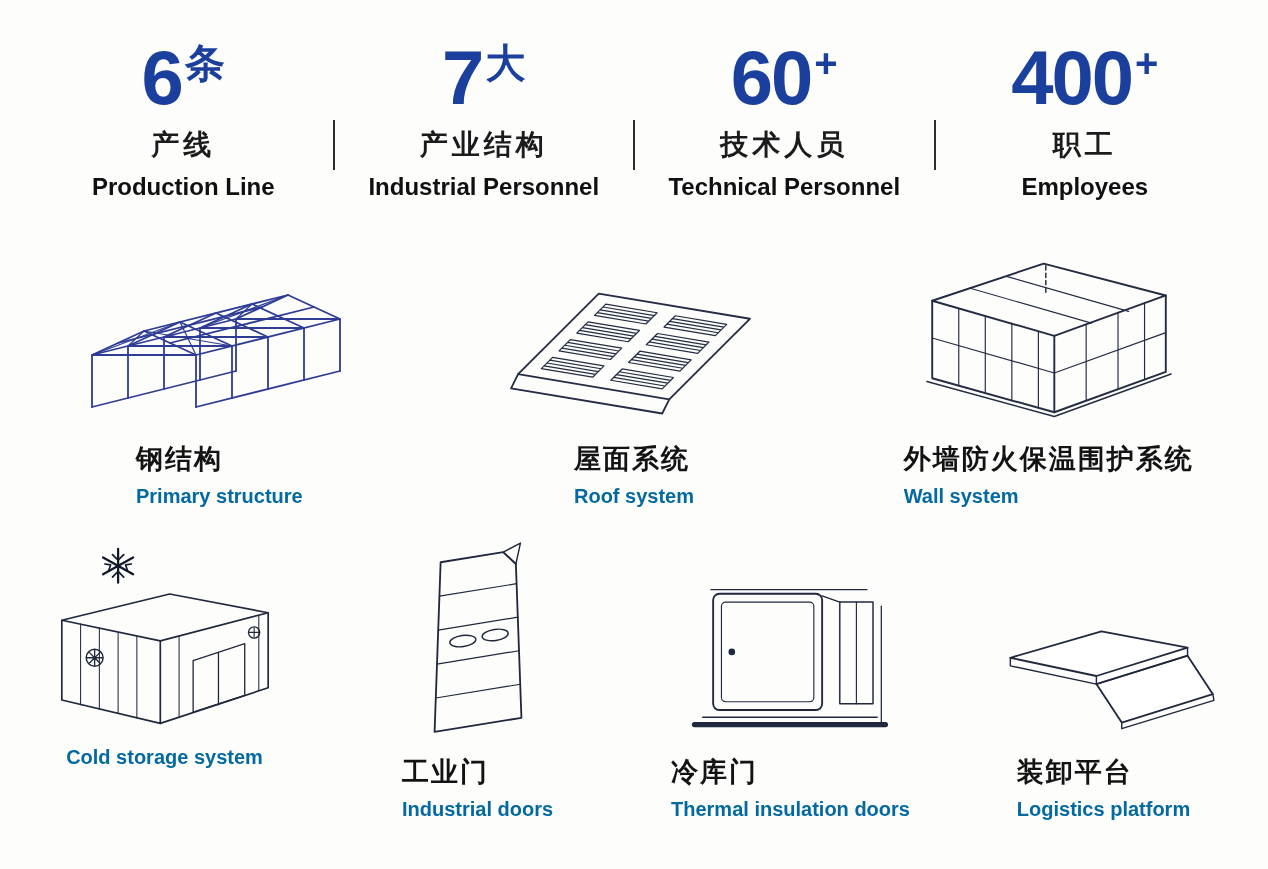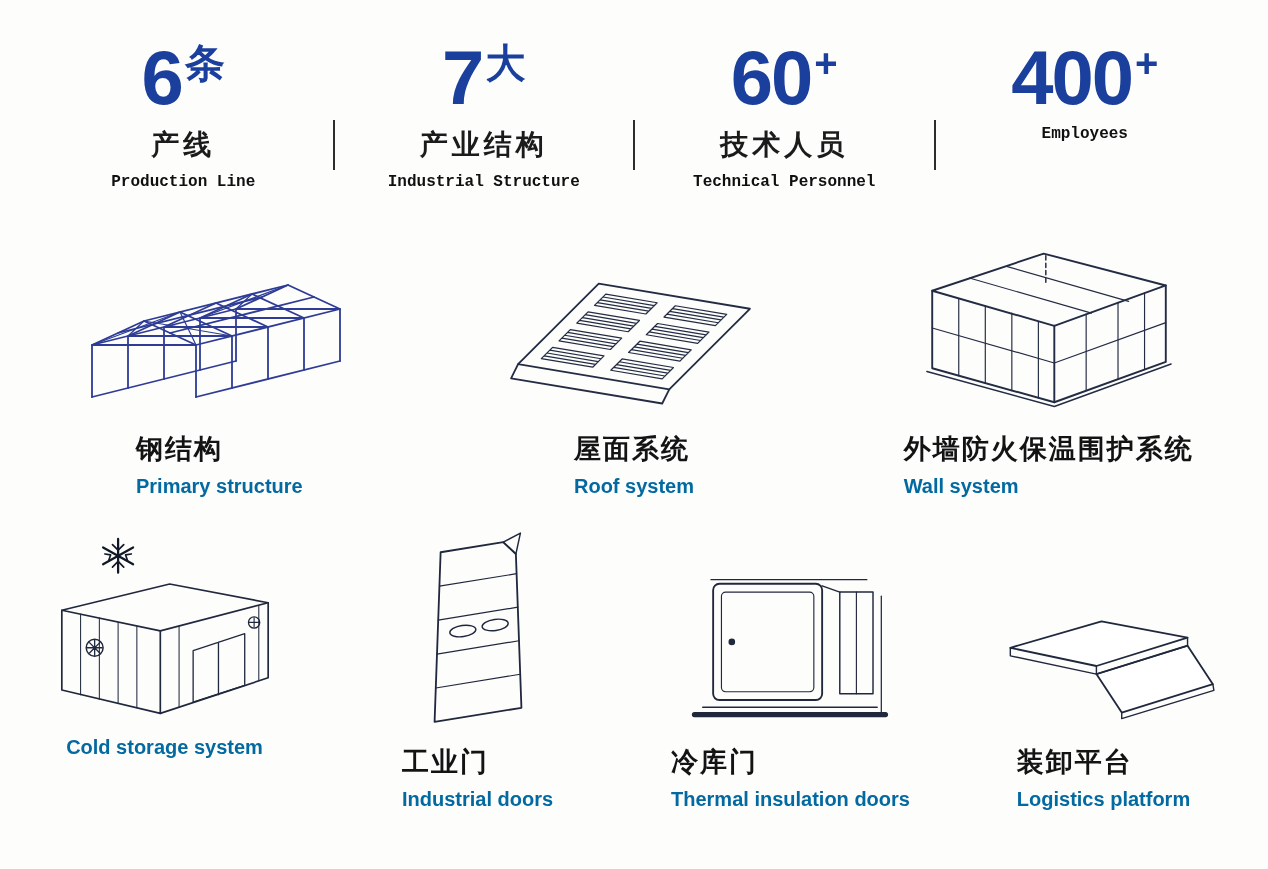--- a/index.html
+++ b/index.html
@@ -13,21 +13,21 @@
     position: relative;
   }
 
   
   .stats { display: flex; align-items: flex-start; padding: 40px 34px 0; }
   .stat { flex: 1; text-align: center; }
   .stat-number { color: #1b3f9c; font-weight: 800; font-size: 76px; line-height: 1; }
   .stat-num { display: inline-block; vertical-align: top; letter-spacing: -2px; }
   .stat-unit { display: inline-block; vertical-align: top; font-size: 40px; padding-top: 3px; margin-left: 3px; font-weight: 800; }
   .stat-cn { font-size: 28px; font-weight: 600; color: #1b1b1b; margin-top: 10px; letter-spacing: 4px; }
-  .stat-en { font-size: 16px; font-weight: 700; color: #101010; margin-top: 9px; font-family: Liberation Mono, monospace; }
+  .stat-en { font-size: 24px; font-weight: 700; color: #101010; margin-top: 9px; }
   .stat-divider { flex: 0 0 2px; width: 2px; height: 50px; background: #2d2d2d; margin-top: 80px; }
 
   
   .products-row { display: flex; }
   .row1 { margin-top: 26px; padding: 0 26px; gap: 28px; }
   .row2 { margin-top: 22px; padding: 0 8px; }
   .product { flex: 1; display: flex; flex-direction: column; align-items: center; }
   .product-art { display: flex; align-items: flex-end; justify-content: center; }
   .row1 .product-art { height: 198px; }
   .row2 .product-art { height: 208px; }
@@ -46,35 +46,36 @@
       <div class="stat-number"><span class="stat-num">6</span><span class="stat-unit">条</span></div>
       <div class="stat-cn">产线</div>
       <div class="stat-en">Production Line</div>
     </div>
 
     <div class="stat-divider"></div>
 
     <div class="stat">
       <div class="stat-number"><span class="stat-num">7</span><span class="stat-unit">大</span></div>
       <div class="stat-cn">产业结构</div>
-      <div class="stat-en">Industrial Structure</div>
+      <div class="stat-en">Industrial Personnel</div>
     </div>
 
     <div class="stat-divider"></div>
 
     <div class="stat">
       <div class="stat-number"><span class="stat-num">60</span><span class="stat-unit">+</span></div>
       <div class="stat-cn">技术人员</div>
       <div class="stat-en">Technical Personnel</div>
     </div>
 
     <div class="stat-divider"></div>
 
     <div class="stat">
       <div class="stat-number"><span class="stat-num">400</span><span class="stat-unit">+</span></div>
+      <div class="stat-cn">职工</div>
       <div class="stat-en">Employees</div>
     </div>
 
   </section>
 
   <section class="products-row row1">
 
     <figure class="product">
       <div class="product-art">
         <svg width="292" height="170" viewBox="0 0 290 170" fill="none" stroke="#2e3c96" stroke-width="1.8" stroke-linecap="round" stroke-linejoin="round">

